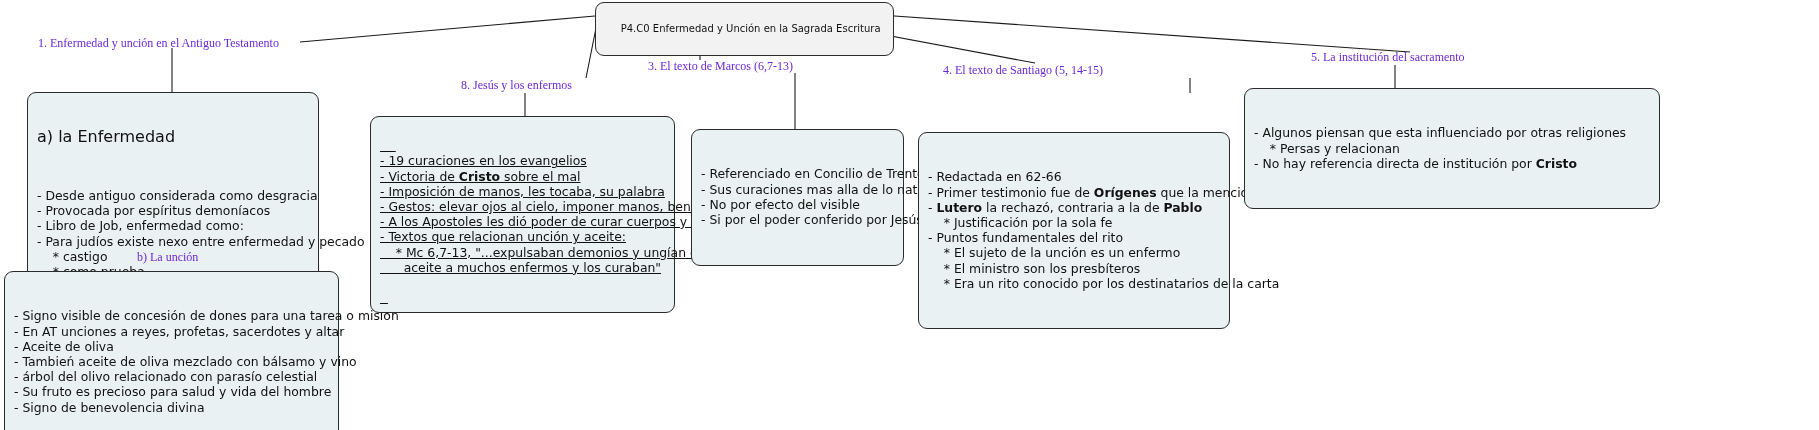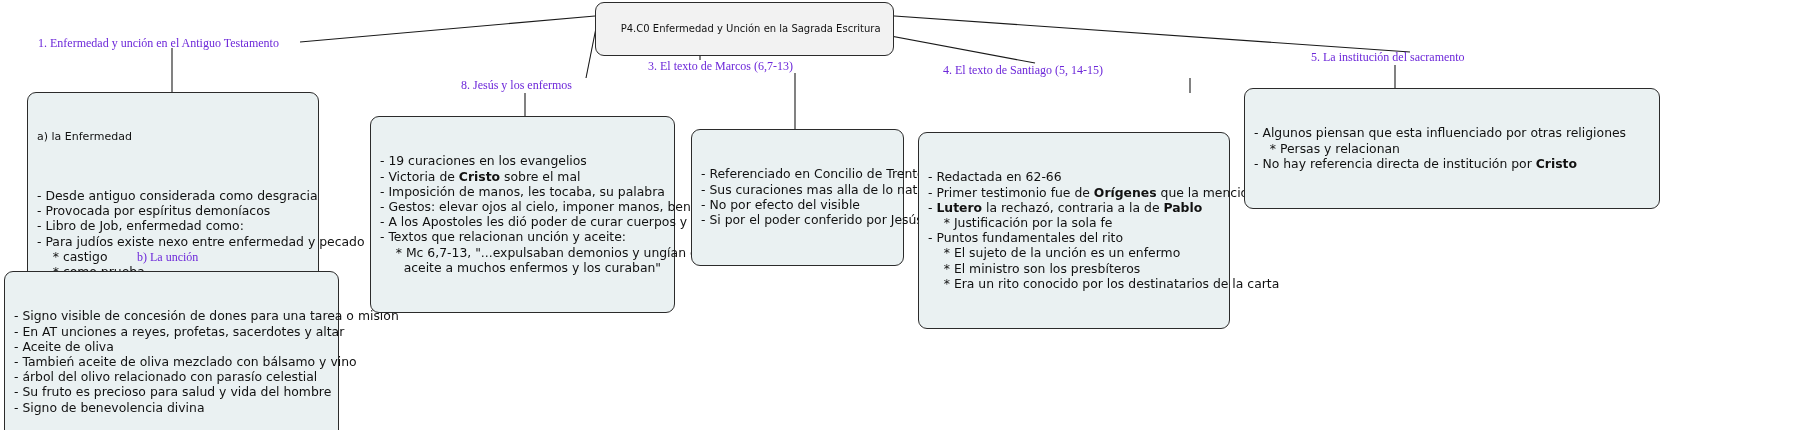--- a/index.html
+++ b/index.html
@@ -59,21 +59,21 @@
     white-space: pre;
     color: #111111;
   }
   .line {
     font-size: 12.4px;
     line-height: 15.2px;
     white-space: pre;
   }
   .line b { font-weight: bold; }
   .node-head {
-    font-size: 11px;
+    font-size: 16px;
     line-height: 15.2px;
     white-space: pre;
     margin-bottom: 13px;
   }
 </style>
 </head>
 <body>
 
 <div id="canvas">
 
@@ -118,21 +118,21 @@
   </div>
 
   <div class="label" style="left:137px; top:230px;margin-top:20px;">b) La unción</div>
 
   <div class="node" style="left:4px; top:271px; width:335px;">
     <div><div class="line">- Signo visible de concesión de dones para una tarea o misión</div><div class="line">- En AT unciones a reyes, profetas, sacerdotes y altar</div><div class="line">- Aceite de oliva</div><div class="line">- Tambień aceite de oliva mezclado con bálsamo y vino</div><div class="line">- árbol del olivo relacionado con parasío celestial</div><div class="line">- Su fruto es precioso para salud y vida del hombre</div><div class="line">- Signo de benevolencia divina</div></div>
   </div>
 
   <div class="label" style="left:461px; top:78px;">8. Jesús y los enfermos</div>
 
-  <div class="node" style="left:370px; top:116px; width:305px;">
+  <div class="node" style="left:370px; top:116px; width:305px;text-decoration:underline;">
     <div><div class="line">- 19 curaciones en los evangelios</div><div class="line">- Victoria de <b>Cristo</b> sobre el mal</div><div class="line">- Imposición de manos, les tocaba, su palabra</div><div class="line">- Gestos: elevar ojos al cielo, imponer manos, bendecir</div><div class="line">- A los Apostoles les dió poder de curar cuerpos y almas</div><div class="line">- Textos que relacionan unción y aceite:</div><div class="line">    * Mc 6,7-13, "...expulsaban demonios y ungían con</div><div class="line">      aceite a muchos enfermos y los curaban"</div></div>
   </div>
 
   <div class="label" style="left:648px; top:59px;">3. El texto de Marcos (6,7-13)</div>
 
   <div class="node" style="left:691px; top:129px; width:213px;">
     <div><div class="line">- Referenciado en Concilio de Trento</div><div class="line">- Sus curaciones mas alla de lo natural</div><div class="line">- No por efecto del visible</div><div class="line">- Si por el poder conferido por Jesús</div></div>
   </div>
 
   <div class="label" style="left:943px; top:63px;">4. El texto de Santiago (5, 14-15)</div>

